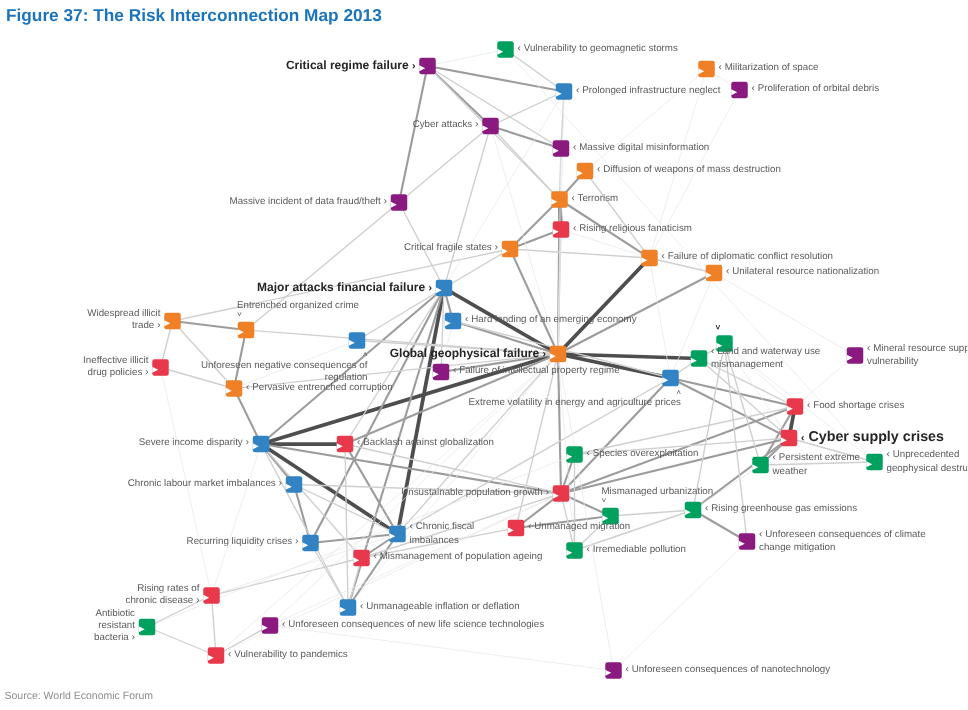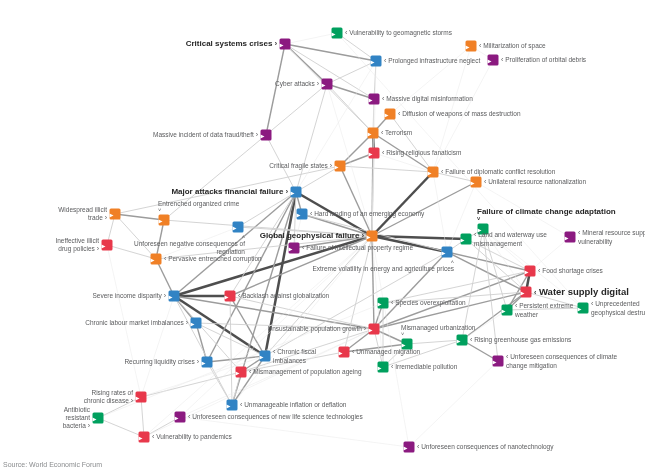--- a/index.html
+++ b/index.html
@@ -169,23 +169,24 @@
       <line x1="294" y1="248" x2="302" y2="214" class="w1"></line>
       <line x1="174" y1="296" x2="141" y2="397" class="w1"></line>
       <line x1="383" y1="303" x2="98" y2="418" class="w1"></line>
       <line x1="507" y1="310" x2="462" y2="340" class="w1"></line>
       <line x1="374" y1="329" x2="180" y2="417" class="w1"></line>
       <line x1="374" y1="329" x2="144" y2="437" class="w1"></line>
       <line x1="265" y1="356" x2="141" y2="397" class="w1"></line>
       <line x1="498" y1="361" x2="409" y2="447" class="w1"></line>
       <line x1="180" y1="417" x2="409" y2="447" class="w1"></line>
     </svg>
+  <div class="fig-title">Figure 37: The Risk Interconnection Map 2013</div>
   <div id="nodes">
       <div class="sq" style="left: 285px; top: 44px; background: rgb(139, 26, 128);"></div>
-      <div class="lbl bold" style="right: 368px; top: 44px; transform: translateY(-50%); text-align: right;"><span>Critical systems crises</span> <span class="pt">›</span></div>
+      <div class="lbl bold" style="right: 368px; top: 44px; transform: translateY(-50%); text-align: right;"><span>Critical regime failure</span> <span class="pt">›</span></div>
       <div class="sq" style="left: 337px; top: 33px; background: rgb(0, 160, 94);"></div>
       <div class="lbl" style="left: 345px; top: 33px; transform: translateY(-50%);"><span class="pt">‹</span> <span>Vulnerability to geomagnetic storms</span></div>
       <div class="sq" style="left: 471px; top: 46px; background: rgb(240, 128, 38);"></div>
       <div class="lbl" style="left: 479px; top: 46px; transform: translateY(-50%);"><span class="pt">‹</span> <span>Militarization of space</span></div>
       <div class="sq" style="left: 376px; top: 61px; background: rgb(49, 131, 196);"></div>
       <div class="lbl" style="left: 384px; top: 61px; transform: translateY(-50%);"><span class="pt">‹</span> <span>Prolonged infrastructure neglect</span></div>
       <div class="sq" style="left: 493px; top: 60px; background: rgb(139, 26, 128);"></div>
       <div class="lbl" style="left: 501px; top: 60px; transform: translateY(-50%);"><span class="pt">‹</span> <span>Proliferation of orbital debris</span></div>
       <div class="sq" style="left: 327px; top: 84px; background: rgb(139, 26, 128);"></div>
       <div class="lbl" style="right: 326px; top: 84px; transform: translateY(-50%); text-align: right;"><span>Cyber attacks</span> <span class="pt">›</span></div>
@@ -207,21 +208,21 @@
       <div class="lbl" style="left: 484px; top: 182px; transform: translateY(-50%);"><span class="pt">‹</span> <span>Unilateral resource nationalization</span></div>
       <div class="sq" style="left: 296px; top: 192px; background: rgb(49, 131, 196);"></div>
       <div class="lbl bold" style="right: 357px; top: 192px; transform: translateY(-50%); text-align: right;"><span>Major attacks financial failure</span> <span class="pt">›</span></div>
       <div class="sq" style="left: 115px; top: 214px; background: rgb(240, 128, 38);"></div>
       <div class="lbl wrap" style="width: 52px; right: 538px; top: 214px; transform: translateY(-50%); text-align: right;"><span>Widespread illicit trade</span> <span class="pt">›</span></div>
       <div class="sq" style="left: 164px; top: 220px; background: rgb(240, 128, 38);"></div>
       <div class="lbl" style="left: 158px; bottom: 260px;"><span>Entrenched organized crime</span><span class="pt caret">˅</span></div>
       <div class="sq" style="left: 302px; top: 214px; background: rgb(49, 131, 196);"></div>
       <div class="lbl" style="left: 310px; top: 214px; transform: translateY(-50%);"><span class="pt">‹</span> <span>Hard landing of an emerging economy</span></div>
       <div class="sq" style="left: 483px; top: 229px; background: rgb(0, 160, 94);"></div>
-      <div class="lbl bold" style="left: 477px; bottom: 251px;"><span>Failure of climate change adaptation</span><span class="pt caret">˅</span></div>
+      <div class="lbl bold" style="left: 477px; bottom: 251px;"><span class="pt caret">˅</span></div>
       <div class="sq" style="left: 570px; top: 237px; background: rgb(139, 26, 128);"></div>
       <div class="lbl wrap" style="width: 80px; left: 578px; top: 237px; transform: translateY(-50%);"><span class="pt">‹</span> <span>Mineral resource supply vulnerability</span></div>
       <div class="sq" style="left: 107px; top: 245px; background: rgb(232, 56, 75);"></div>
       <div class="lbl wrap" style="width: 46px; right: 546px; top: 245px; transform: translateY(-50%); text-align: right;"><span>Ineffective illicit drug policies</span> <span class="pt">›</span></div>
       <div class="sq" style="left: 238px; top: 227px; background: rgb(49, 131, 196);"></div>
       <div class="lbl wrap" style="width: 112px; right: 400px; top: 235px; text-align: right;"><span class="pt caret">˄</span><span>Unforeseen negative consequences of regulation</span></div>
       <div class="sq" style="left: 372px; top: 236px; background: rgb(240, 128, 38);"></div>
       <div class="lbl bold" style="right: 281px; top: 236px; transform: translateY(-50%); text-align: right;"><span>Global geophysical failure</span> <span class="pt">›</span></div>
       <div class="sq" style="left: 466px; top: 239px; background: rgb(0, 160, 94);"></div>
       <div class="lbl wrap" style="width: 100px; left: 474px; top: 239px; transform: translateY(-50%);"><span class="pt">‹</span> <span>Land and waterway use mismanagement</span></div>
@@ -231,21 +232,21 @@
       <div class="lbl" style="left: 164px; top: 259px; transform: translateY(-50%);"><span class="pt">‹</span> <span>Pervasive entrenched corruption</span></div>
       <div class="sq" style="left: 447px; top: 252px; background: rgb(49, 131, 196);"></div>
       <div class="lbl" style="right: 191px; top: 260px; text-align: right;"><span class="pt caret">˄</span><span>Extreme volatility in energy and agriculture prices</span></div>
       <div class="sq" style="left: 530px; top: 271px; background: rgb(232, 56, 75);"></div>
       <div class="lbl" style="left: 538px; top: 271px; transform: translateY(-50%);"><span class="pt">‹</span> <span>Food shortage crises</span></div>
       <div class="sq" style="left: 174px; top: 296px; background: rgb(49, 131, 196);"></div>
       <div class="lbl" style="right: 479px; top: 296px; transform: translateY(-50%); text-align: right;"><span>Severe income disparity</span> <span class="pt">›</span></div>
       <div class="sq" style="left: 230px; top: 296px; background: rgb(232, 56, 75);"></div>
       <div class="lbl" style="left: 238px; top: 296px; transform: translateY(-50%);"><span class="pt">‹</span> <span>Backlash against globalization</span></div>
       <div class="sq" style="left: 526px; top: 292px; background: rgb(232, 56, 75);"></div>
-      <div class="lbl bold big" style="left: 534px; top: 292px; transform: translateY(-50%);"><span class="pt">‹</span> <span>Water supply digital</span></div>
+      <div class="lbl bold big" style="left: 534px; top: 292px; transform: translateY(-50%);"><span class="pt">‹</span> <span>Cyber supply crises</span></div>
       <div class="sq" style="left: 383px; top: 303px; background: rgb(0, 160, 94);"></div>
       <div class="lbl" style="left: 391px; top: 303px; transform: translateY(-50%);"><span class="pt">‹</span> <span>Species overexploitation</span></div>
       <div class="sq" style="left: 507px; top: 310px; background: rgb(0, 160, 94);"></div>
       <div class="lbl wrap" style="width: 82px; left: 515px; top: 310px; transform: translateY(-50%);"><span class="pt">‹</span> <span>Persistent extreme weather</span></div>
       <div class="sq" style="left: 583px; top: 308px; background: rgb(0, 160, 94);"></div>
       <div class="lbl wrap" style="width: 68px; left: 591px; top: 308px; transform: translateY(-50%);"><span class="pt">‹</span> <span>Unprecedented geophysical destruction</span></div>
       <div class="sq" style="left: 196px; top: 323px; background: rgb(49, 131, 196);"></div>
       <div class="lbl" style="right: 457px; top: 323px; transform: translateY(-50%); text-align: right;"><span>Chronic labour market imbalances</span> <span class="pt">›</span></div>
       <div class="sq" style="left: 374px; top: 329px; background: rgb(232, 56, 75);"></div>
       <div class="lbl" style="right: 279px; top: 329px; transform: translateY(-50%); text-align: right;"><span>Unsustainable population growth</span> <span class="pt">›</span></div>

